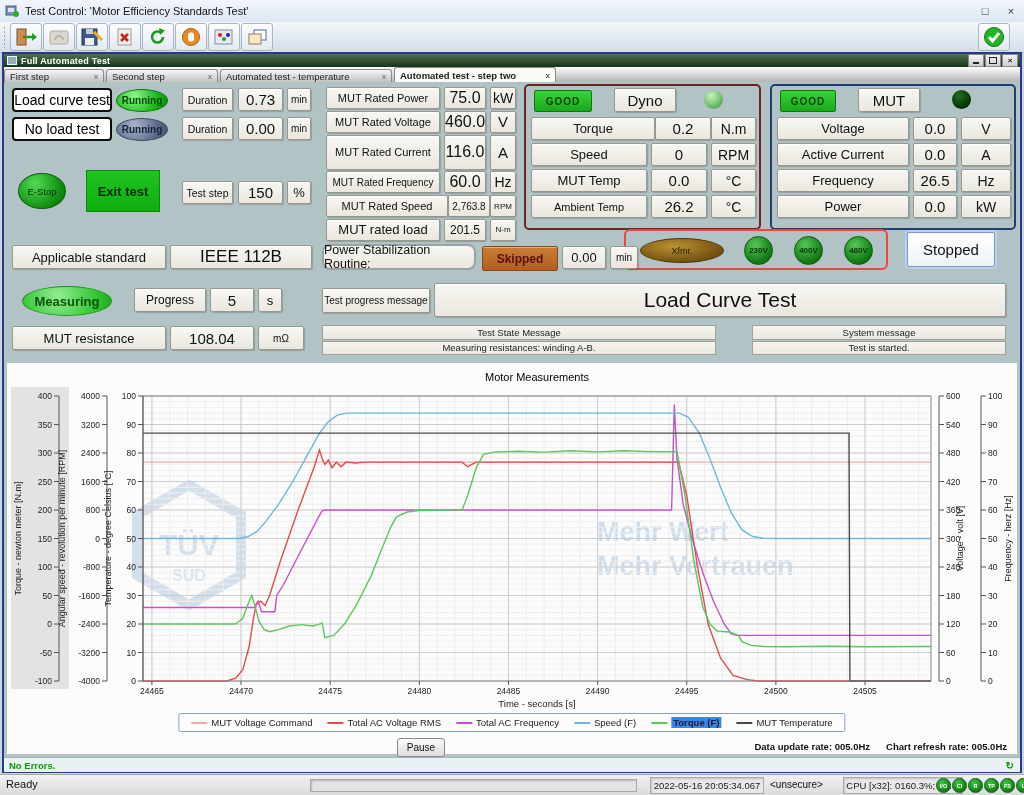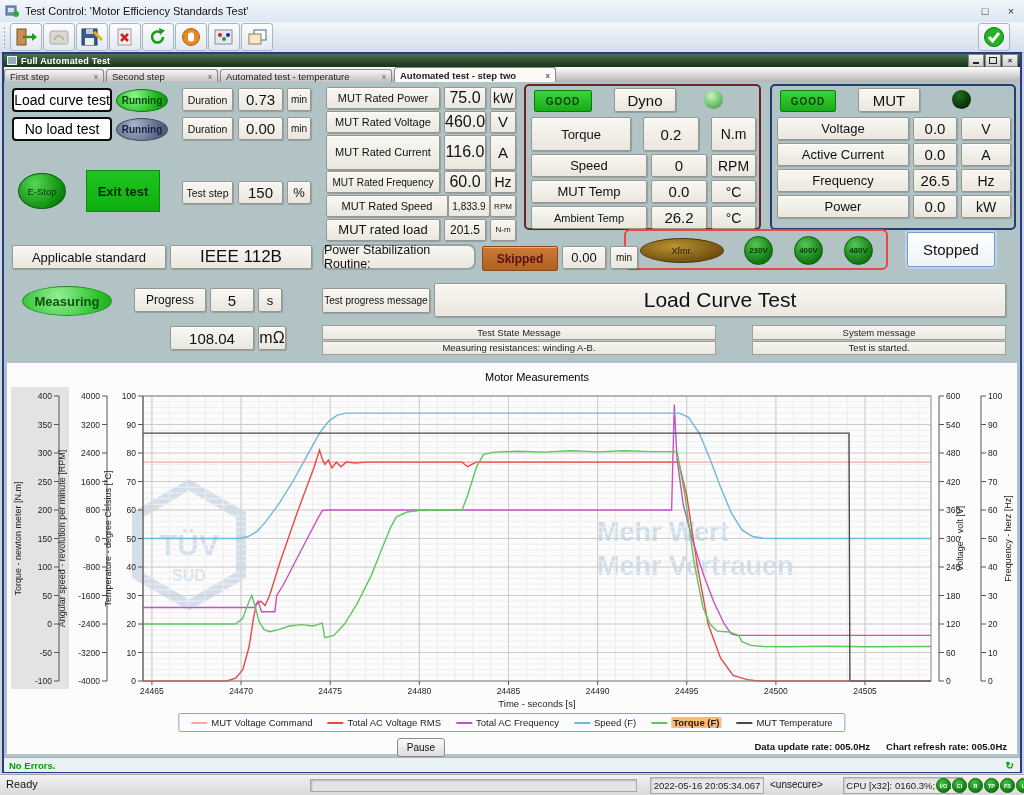--- a/index.html
+++ b/index.html
@@ -80,21 +80,21 @@
   .row{display:flex;align-items:flex-start;}
   .rcell{background:linear-gradient(#f8f7f2,#e9e7de);border:1px solid #97978d;border-radius:2px;
     box-shadow:inset 0 1px 0 #fff,1px 1px 1px rgba(0,0,0,.18);display:flex;align-items:center;justify-content:center;
     color:#101010;box-sizing:border-box;height:100%;}
   
   .chart{position:absolute;left:3px;top:281px;width:1010px;height:391px;background:#fcfcfc;}
   .legend{position:absolute;left:50%;transform:translateX(-50%);top:350px;display:flex;gap:15px;
     align-items:center;background:#fcfcfc;border:1px solid #8aa0d0;border-radius:2px;padding:3px 12px;}
   .litem{display:flex;align-items:center;gap:4px;font-size:9.5px;color:#222;white-space:nowrap;}
   .lswatch{width:16px;height:2px;}
-  .litem.sel span{background:#fdba74;font-weight:bold;padding:0 2px;}
+  .litem.sel span{background:#3b82f6;font-weight:bold;padding:0 2px;}
   .pausebtn{position:absolute;left:390px;top:375px;width:46px;height:17px;
     background:linear-gradient(#fbfbfb,#dcdcdc);border:1px solid #8a8a8a;border-radius:3px;
     display:flex;align-items:center;justify-content:center;font-size:10px;color:#111;}
   .rates{position:absolute;right:10px;top:378px;font-size:9.5px;font-weight:600;color:#111;display:flex;gap:16px;}
   .errorline{height:14px;background:#e9f1f2;border-top:1px solid #9fb4bd;display:flex;align-items:center;}
   .errorline .etext{color:#0a9a0a;font-weight:bold;font-size:9.5px;margin-left:5px;}
   .errorline .eref{margin-left:auto;margin-right:6px;color:#0a9a0a;font-size:10px;font-weight:bold;}
   
   .statusbar{position:absolute;left:0;bottom:0;width:1024px;height:20px;
     background:linear-gradient(#f2f2f2,#dadada);border-top:1px solid #a8a8a8;font-size:11px;color:#111;}
@@ -256,36 +256,36 @@
             <div class="rcell" style="width: 42px; font-size: 16px;">116.0</div>
             <div class="rcell" style="width: 26px; font-size: 15px;">A</div>
           </div>
           <div class="row" style="height: 22px; gap: 4px;">
             <div class="rcell" style="flex: 1 1 0%; font-size: 10px;">MUT Rated Frequency</div>
             <div class="rcell" style="width: 42px; font-size: 16px;">60.0</div>
             <div class="rcell" style="width: 26px; font-size: 14px;">Hz</div>
           </div>
           <div class="row" style="height: 22px; ">
             <div class="rcell" style="flex: 1 1 0%; font-size: 11px;">MUT Rated Speed</div>
-            <div class="rcell" style="width: 42px; font-size: 10px;">1,833.9</div>
+            <div class="rcell" style="width: 42px; font-size: 10px;">2,763.8</div>
             <div class="rcell" style="width: 26px; font-size: 8px;">RPM</div>
           </div>
           <div class="row" style="height: 22px; gap: 4px;">
             <div class="rcell" style="flex: 1 1 0%; font-size: 13px;">MUT rated load</div>
             <div class="rcell" style="width: 42px; font-size: 12px;">201.5</div>
             <div class="rcell" style="width: 26px; font-size: 8px;">N-m</div>
           </div>
         </div>
 
       <div class="groupbox" style="left:520px;top:2px;width:237px;height:146px;border:2px solid #6e2424">
         <div class="good" style="left:8px;top:4px;width:56px;height:20px">GOOD</div>
         <div class="disp" style="left:88px;top:2px;width:62px;height:24px;font-size:15px;position:absolute">Dyno</div>
         <div class="sphere" style="left:178px;top:4px;width:19px;height:19px;background:radial-gradient(circle at 38% 30%,#c8f4c0,#5cb25c 70%,#3f8f3f)"></div>
         <div id="dyno-rows" style="position:absolute;left:5px;top:31px;width:225px;display:flex;flex-direction:column;gap:3px">
-            <div class="row" style="height: 34px; gap: 12px;">
+            <div class="row" style="height: 23px; gap: 0;">
               <div class="rcell" style="flex: 1 1 0%; font-size: 13px;">Torque</div>
               <div class="rcell" style="width: 56px; font-size: 15px;">0.2</div>
               <div class="rcell" style="width: 45px; font-size: 14px;">N.m</div>
             </div>
             <div class="row" style="height: 23px; gap: 4px;">
               <div class="rcell" style="flex: 1 1 0%; font-size: 13px;">Speed</div>
               <div class="rcell" style="width: 56px; font-size: 15px;">0</div>
               <div class="rcell" style="width: 45px; font-size: 14px;">RPM</div>
             </div>
             <div class="row" style="height: 23px; gap: 4px;">
@@ -352,22 +352,23 @@
       <div class="disp" style="left:558px;top:164px;width:44px;height:23px;font-size:13px">0.00</div>
       <div class="disp" style="left:606px;top:164px;width:28px;height:23px;font-size:10px">min</div>
 
       <div class="measuring" style="left:18px;top:204px;width:88px;height:28px">Measuring</div>
       <div class="disp" style="left:130px;top:206px;width:72px;height:24px;font-size:12px">Progress</div>
       <div class="disp" style="left:206px;top:206px;width:44px;height:24px;font-size:15px">5</div>
       <div class="disp" style="left:254px;top:206px;width:24px;height:24px;font-size:13px">s</div>
       <div class="disp" style="left:318px;top:206px;width:108px;height:25px;font-size:10px">Test progress message</div>
       <div class="disp" style="left:430px;top:201px;width:572px;height:34px;font-size:21px">Load Curve Test</div>
 
+      <div class="disp" style="left:8px;top:244px;width:154px;height:24px;font-size:13px">MUT resistance</div>
       <div class="disp" style="left:166px;top:244px;width:84px;height:24px;font-size:15px">108.04</div>
-      <div class="disp" style="left:254px;top:244px;width:28px;height:24px;font-size:16px">mΩ</div>
+      <div class="disp" style="left:254px;top:244px;width:46px;height:24px;font-size:10px">mΩ</div>
       <div class="msg2" style="left:748px;top:243px;width:254px;height:30px">
         <div class="m-line">System message</div>
         <div class="m-line">Test is started.</div>
       </div>
       <div class="msg2" style="left:318px;top:243px;width:394px;height:30px">
         <div class="m-line">Test State Message</div>
         <div class="m-line">Measuring resistances: winding A-B.</div>
       </div>
 
       <div class="chart">

